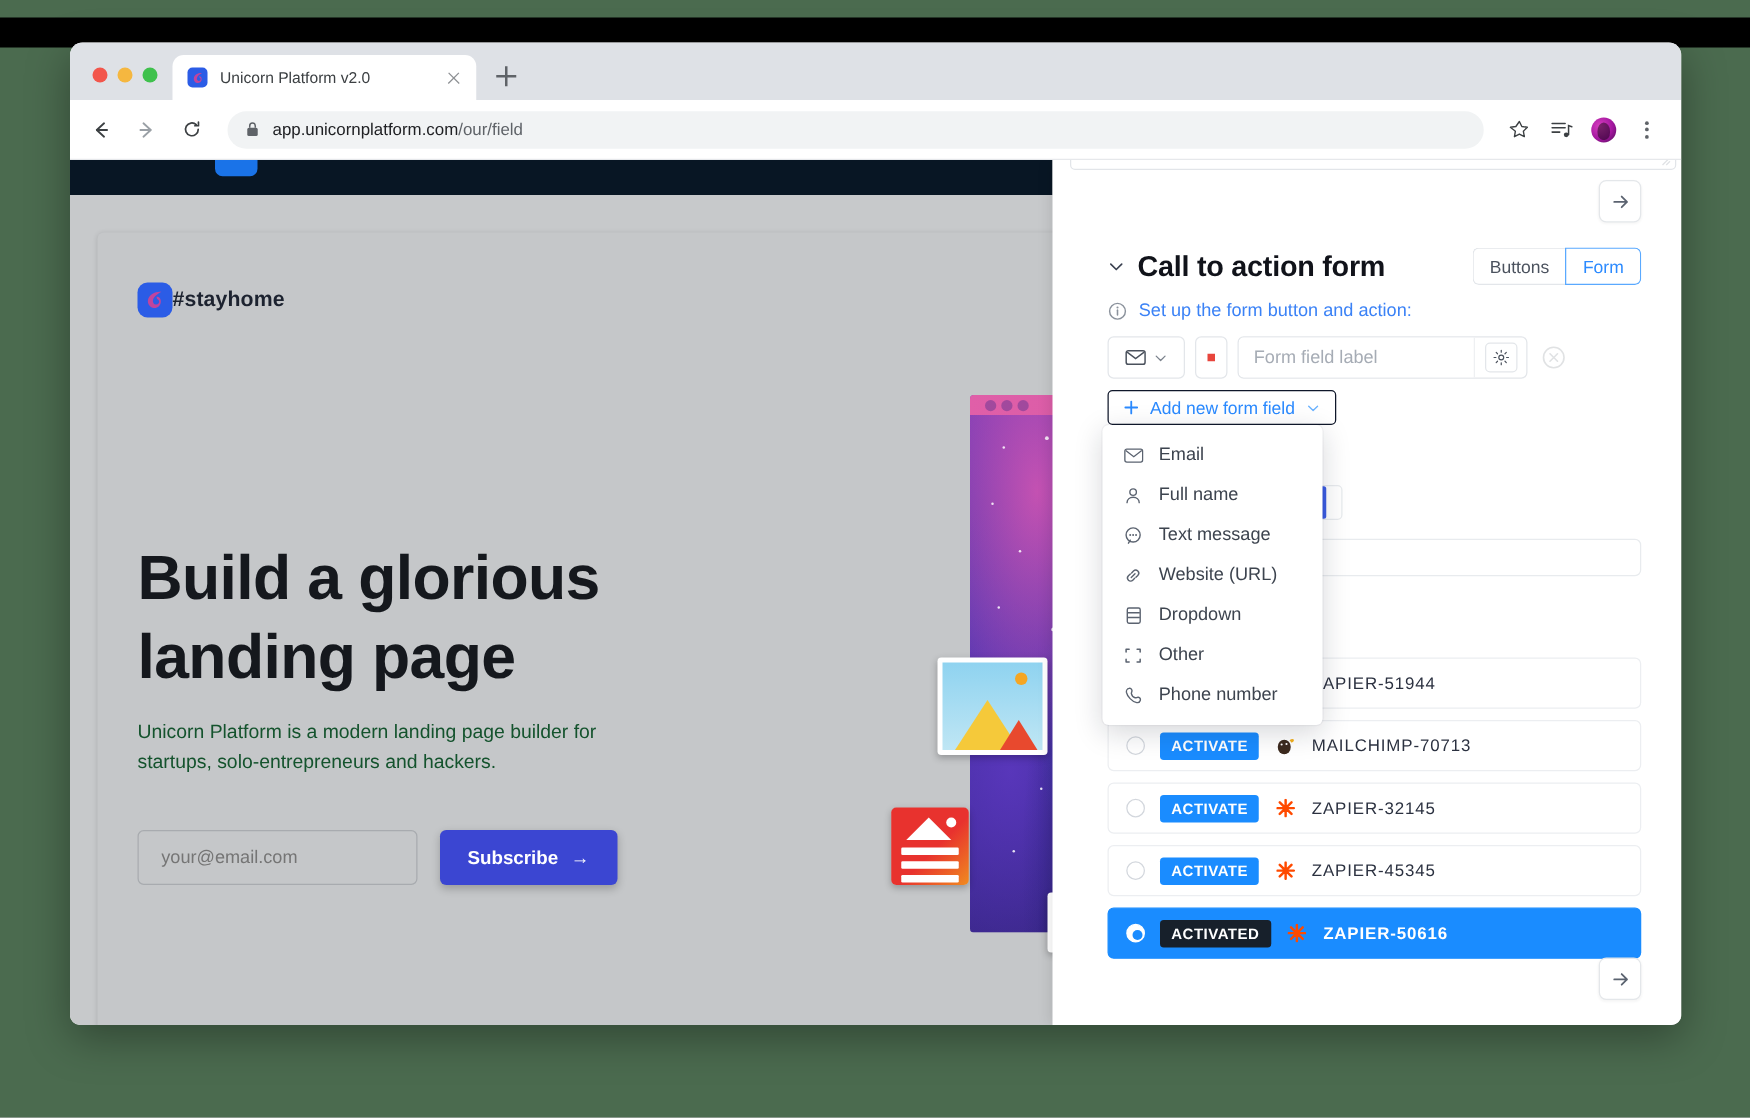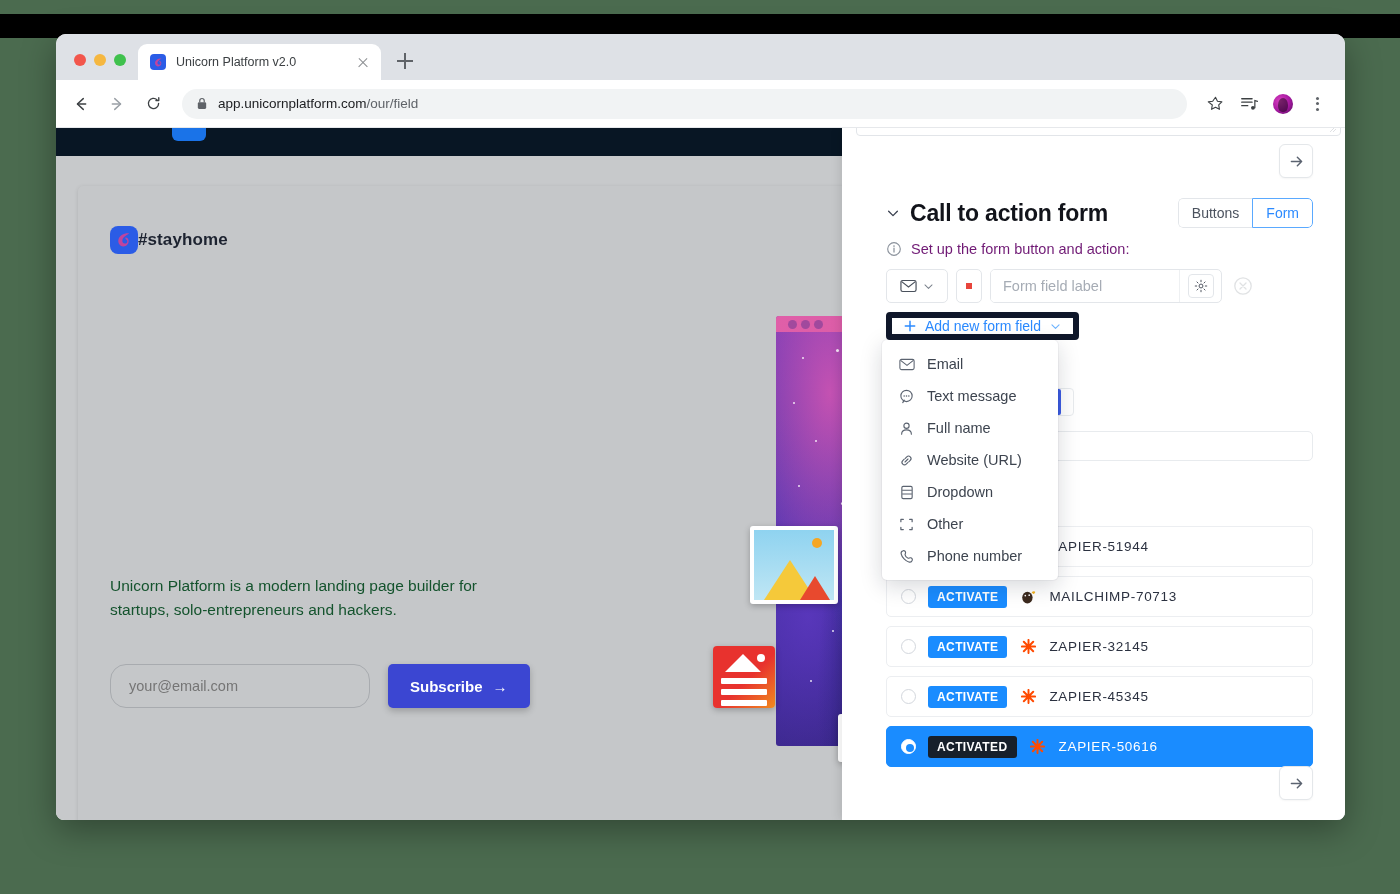--- a/index.html
+++ b/index.html
@@ -134,21 +134,21 @@
     position: absolute; left: 32px; top: 245px;
     font-size: 50px; line-height: 1.25; font-weight: 700; color: #15181d;
     letter-spacing: -0.5px; max-width: 520px;
   }
   .hero-sub {
     position: absolute; left: 32px; top: 388px; width: 400px;
     font-size: 15.5px; line-height: 1.55; color: #14532d;
   }
   .hero-form { position: absolute; left: 32px; top: 478px; display: flex; align-items: center; gap: 18px; }
   .email-input {
-    width: 260px; height: 44px; border: 1px solid #a8abaf; border-radius: 16px;
+    width: 224px; height: 44px; border: 1px solid #a8abaf; border-radius: 5px;
     background: transparent; padding: 0 18px; font-size: 14.5px; color: #8b8f95;
     font-family: "Liberation Sans", sans-serif;
   }
   .subscribe-btn {
     height: 44px; padding: 0 22px; border: none; border-radius: 5px;
     background: #3b46d2; color: #fff; font-size: 15px; font-weight: 700;
     display: flex; align-items: center; gap: 10px; cursor: pointer;
     box-shadow: 0 3px 7px rgba(0,0,0,.22);
     font-family: "Liberation Sans", sans-serif;
   }
@@ -244,21 +244,21 @@
     border: 1px solid #e3e6ea; color: #4b525e;
   }
   .seg-btn:first-child { border-radius: 5px 0 0 5px; border-right: none; }
   .seg-btn.active {
     color: #2b8aff; border: 1px solid #5aa9ff; border-radius: 0 5px 5px 0;
     position: relative; z-index: 1;
   }
 
   .hint-row {
     position: absolute; left: 44px; top: 113px; display: flex; align-items: center; gap: 9px;
-    font-size: 14.5px; color: #701a75;
+    font-size: 14.5px; color: #3b82f6;
   }
 
   .field-row { position: absolute; left: 44px; top: 141px; display: flex; align-items: center; gap: 8px; }
   .type-select {
     width: 62px; height: 34px; border: 1px solid #e3e6ea; border-radius: 5px;
     display: flex; align-items: center; justify-content: center; gap: 6px; cursor: pointer; background:#fff;
   }
   .req-toggle {
     width: 26px; height: 34px; border: 1px solid #e3e6ea; border-radius: 5px;
     display:flex; align-items:center; justify-content:center; cursor:pointer; background:#fff;
@@ -275,21 +275,21 @@
   .label-input::placeholder { color: #a6acb5; }
   .gear-btn {
     width: 42px; height: 100%; border-left: 1px solid #eef0f2;
     display:flex; align-items:center; justify-content:center; cursor:pointer;
   }
   .gear-inner { width: 26px; height: 24px; border: 1px solid #e3e6ea; border-radius: 4px; display:flex; align-items:center; justify-content:center; }
   .remove-x { width: 26px; height: 26px; display:flex; align-items:center; justify-content:center; opacity:.30; cursor:pointer; }
 
   .add-field-btn {
     position: absolute; left: 44px; top: 184px;
-    height: 28px; padding: 0 12px; border: 6px solid #0f172a; border-radius: 4px;
+    height: 28px; padding: 0 12px; border: 1px solid #0f172a; border-radius: 4px;
     background: #fff; color: #2b8aff; font-size: 14px; cursor: pointer;
     display: flex; align-items: center; gap: 9px;
     font-family: "Liberation Sans", sans-serif;
   }
 
   
   .dropdown {
     position: absolute; left: 40px; top: 212px; width: 176px;
     background: #fff; border-radius: 5px;
     box-shadow: 0 6px 22px rgba(16,24,40,.17), 0 0 0 1px rgba(16,24,40,.04);
@@ -336,21 +336,21 @@
   }
   .badge {
     font-size: 12px; font-weight: 700; letter-spacing: .4px; color: #fff;
     background: #1a8cff; border-radius: 3px; padding: 4px 9px; flex:none;
   }
   .int-row.selected .badge { background: #17202b; }
   .int-name {
     font-size: 13.5px; letter-spacing: .7px; color: #2b3140; font-weight: 500;
     white-space: nowrap; overflow: hidden;
   }
-  .int-row.selected .int-name { color: #fff; }
+  .int-row.selected .int-name { color: #fff; font-weight: bold; }
   .svc-icon { width: 18px; height: 18px; flex:none; display:flex; align-items:center; justify-content:center; }
 </style>
 </head>
 <body>
 
 <div class="top-black-strip"></div>
 
 <div class="browser-window">
 
   <div class="tab-bar">
@@ -432,20 +432,24 @@
     <div class="preview">
       <div class="brand-row">
         <span class="brand-logo">
           <svg width="18" height="18" viewBox="0 0 12 12">
               <path d="M9.4 1.6C6.8 1.2 2.6 2.6 2.2 6.3c-.2 2 1.3 3.9 3.2 4 2.2.1 3.6-1.6 3.7-3.4.1-1.6-1-2.7-2.2-2.6-.1 1.6 1.1 1.3 1.3 2.3.2 1-.7 1.9-1.7 1.8-1.1-.1-1.8-1.1-1.6-2.3.4-2.2 2.9-3.4 4.5-4.5z" fill="#c0449d"></path>
             </svg>
         </span>
         <span class="brand-name">#stayhome</span>
       </div>
 
+      <div class="hero-h1">
+        <div>Build a glorious</div>
+        <div>landing page</div>
+      </div>
 
       <p class="hero-sub">Unicorn Platform is a modern landing page builder for startups, solo-entrepreneurs and hackers.</p>
 
       <div class="hero-form">
         <input class="email-input" type="text" placeholder="your@email.com" style="">
         <button class="subscribe-btn">
           <span>Subscribe</span>
           <span>→</span>
         </button>
       </div>
@@ -627,37 +631,37 @@
             <svg width="16" height="13" viewBox="0 0 18 14">
                 <rect x="1" y="1.2" width="16" height="11.6" rx="1.8" fill="none" stroke="#5b6370" stroke-width="1.2"></rect>
                 <path d="M1.8 2.4L9 8l7.2-5.6" fill="none" stroke="#5b6370" stroke-width="1.2"></path>
               </svg>
           </span>
           <span>Email</span>
         </div>
         <div class="dd-item">
           <span class="dd-icon">
             <svg width="15" height="15" viewBox="0 0 16 16">
+                <circle cx="8" cy="5" r="2.8" fill="none" stroke="#5b6370" stroke-width="1.2"></circle>
+                <path d="M2.8 14c0-2.9 2.3-4.6 5.2-4.6s5.2 1.7 5.2 4.6" fill="none" stroke="#5b6370" stroke-width="1.2" stroke-linecap="round"></path>
+              </svg>
+          </span>
+          <span>Full name</span>
+        </div>
+        <div class="dd-item">
+          <span class="dd-icon">
+            <svg width="15" height="15" viewBox="0 0 16 16">
                 <circle cx="8" cy="7.4" r="6" fill="none" stroke="#5b6370" stroke-width="1.2"></circle>
                 <path d="M4 14.5l1.6-2.6" stroke="#5b6370" stroke-width="1.2" stroke-linecap="round"></path>
                 <circle cx="5.5" cy="7.4" r=".85" fill="#5b6370"></circle>
                 <circle cx="8" cy="7.4" r=".85" fill="#5b6370"></circle>
                 <circle cx="10.5" cy="7.4" r=".85" fill="#5b6370"></circle>
               </svg>
           </span>
           <span>Text message</span>
-        </div>
-        <div class="dd-item">
-          <span class="dd-icon">
-            <svg width="15" height="15" viewBox="0 0 16 16">
-                <circle cx="8" cy="5" r="2.8" fill="none" stroke="#5b6370" stroke-width="1.2"></circle>
-                <path d="M2.8 14c0-2.9 2.3-4.6 5.2-4.6s5.2 1.7 5.2 4.6" fill="none" stroke="#5b6370" stroke-width="1.2" stroke-linecap="round"></path>
-              </svg>
-          </span>
-          <span>Full name</span>
         </div>
         <div class="dd-item">
           <span class="dd-icon">
             <svg width="15" height="15" viewBox="0 0 16 16">
                 <path d="M6.4 9.6l3.2-3.2M5.6 6.6L4 8.2a2.6 2.6 0 0 0 3.7 3.7l1.6-1.6M10.4 9.4L12 7.8a2.6 2.6 0 0 0-3.7-3.7L6.7 5.7" fill="none" stroke="#5b6370" stroke-width="1.2" stroke-linecap="round"></path>
               </svg>
           </span>
           <span>Website (URL)</span>
         </div>
         <div class="dd-item">

